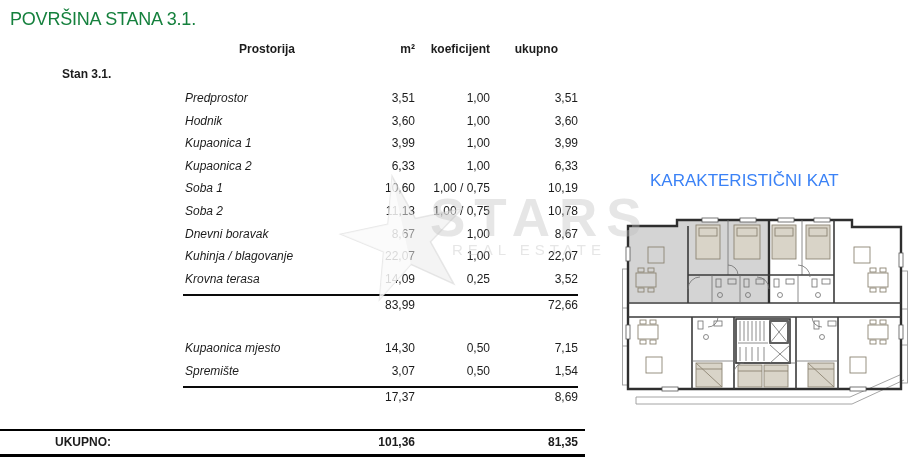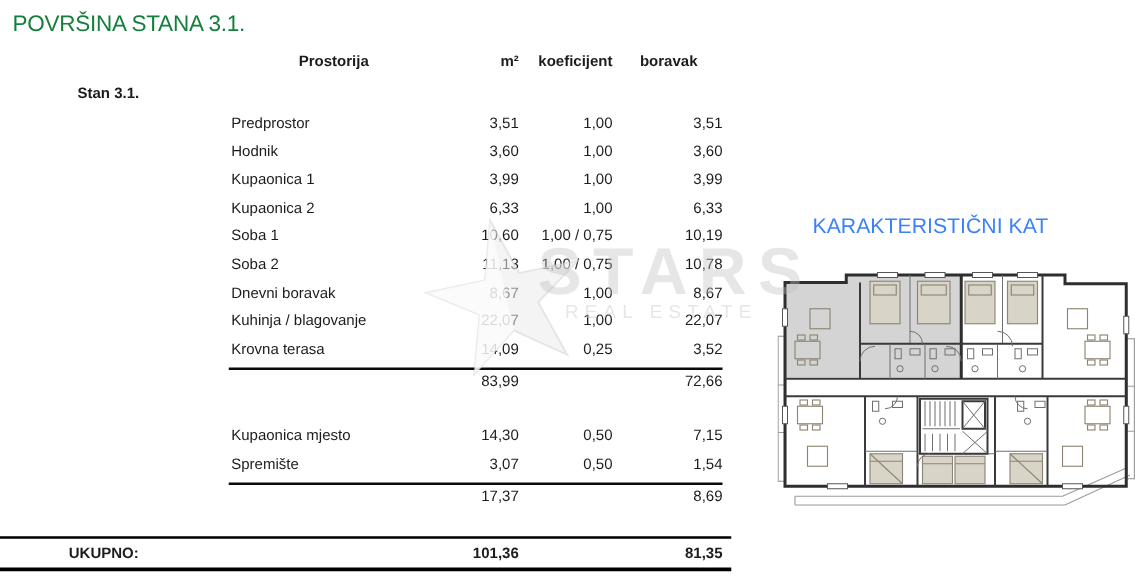--- a/index.html
+++ b/index.html
@@ -11,21 +11,21 @@
   
   .th{font-weight:bold;font-size:12px;top:42px;white-space:nowrap;}
   #h-room{left:239px;}
   #h-m2{left:330px;width:85px;text-align:right;}
   #h-koef{left:408px;width:82px;text-align:right;}
   #h-uk{left:478px;width:80px;text-align:right;}
   #group-label{left:62px;top:67px;font-weight:bold;font-size:12px;}
   
   .trow{position:absolute;left:0;top:0;width:600px;height:18px;font-size:12px;}
   .c{position:absolute;white-space:nowrap;}
-  .c-room{left:185px;}
+  .c-room{left:185px;font-style:italic;}
   .c-m2{left:325px;width:90px;text-align:right;}
   .c-koef{left:408px;width:82px;text-align:right;}
   .c-uk{left:498px;width:80px;text-align:right;}
   .sub-line{position:absolute;left:183px;width:395px;border-top:2px solid #0a0a0a;height:0;}
   .subtotal{font-weight:normal;}
   
   #total-line-top{left:0;top:429px;width:585px;border-top:2px solid #000;height:0;}
   #total-line-bottom{left:0;top:454px;width:585px;border-top:3px solid #000;height:0;}
   #total-row{top:435px;left:0;width:600px;font-size:12px;font-weight:bold;}
   #total-label{left:55px;}
@@ -47,21 +47,21 @@
   svg .win{stroke:#555;stroke-width:0.8;fill:#fff;}
 </style>
 </head>
 <body>
 
 <div class="abs" id="doc-title">POVRŠINA STANA 3.1.</div>
 
 <div class="abs th" id="h-room">Prostorija</div>
 <div class="abs th" id="h-m2">m²</div>
 <div class="abs th" id="h-koef">koeficijent</div>
-<div class="abs th" id="h-uk">boravak</div>
+<div class="abs th" id="h-uk">ukupno</div>
 
 <div class="abs" id="group-label">Stan 3.1.</div>
 
 <div id="rows-container">
     <div class="trow" style="top: 91px;">
       <span class="c c-room">Predprostor</span>
       <span class="c c-m2">3,51</span>
       <span class="c c-koef">1,00</span>
       <span class="c c-uk">3,51</span>
     </div>

